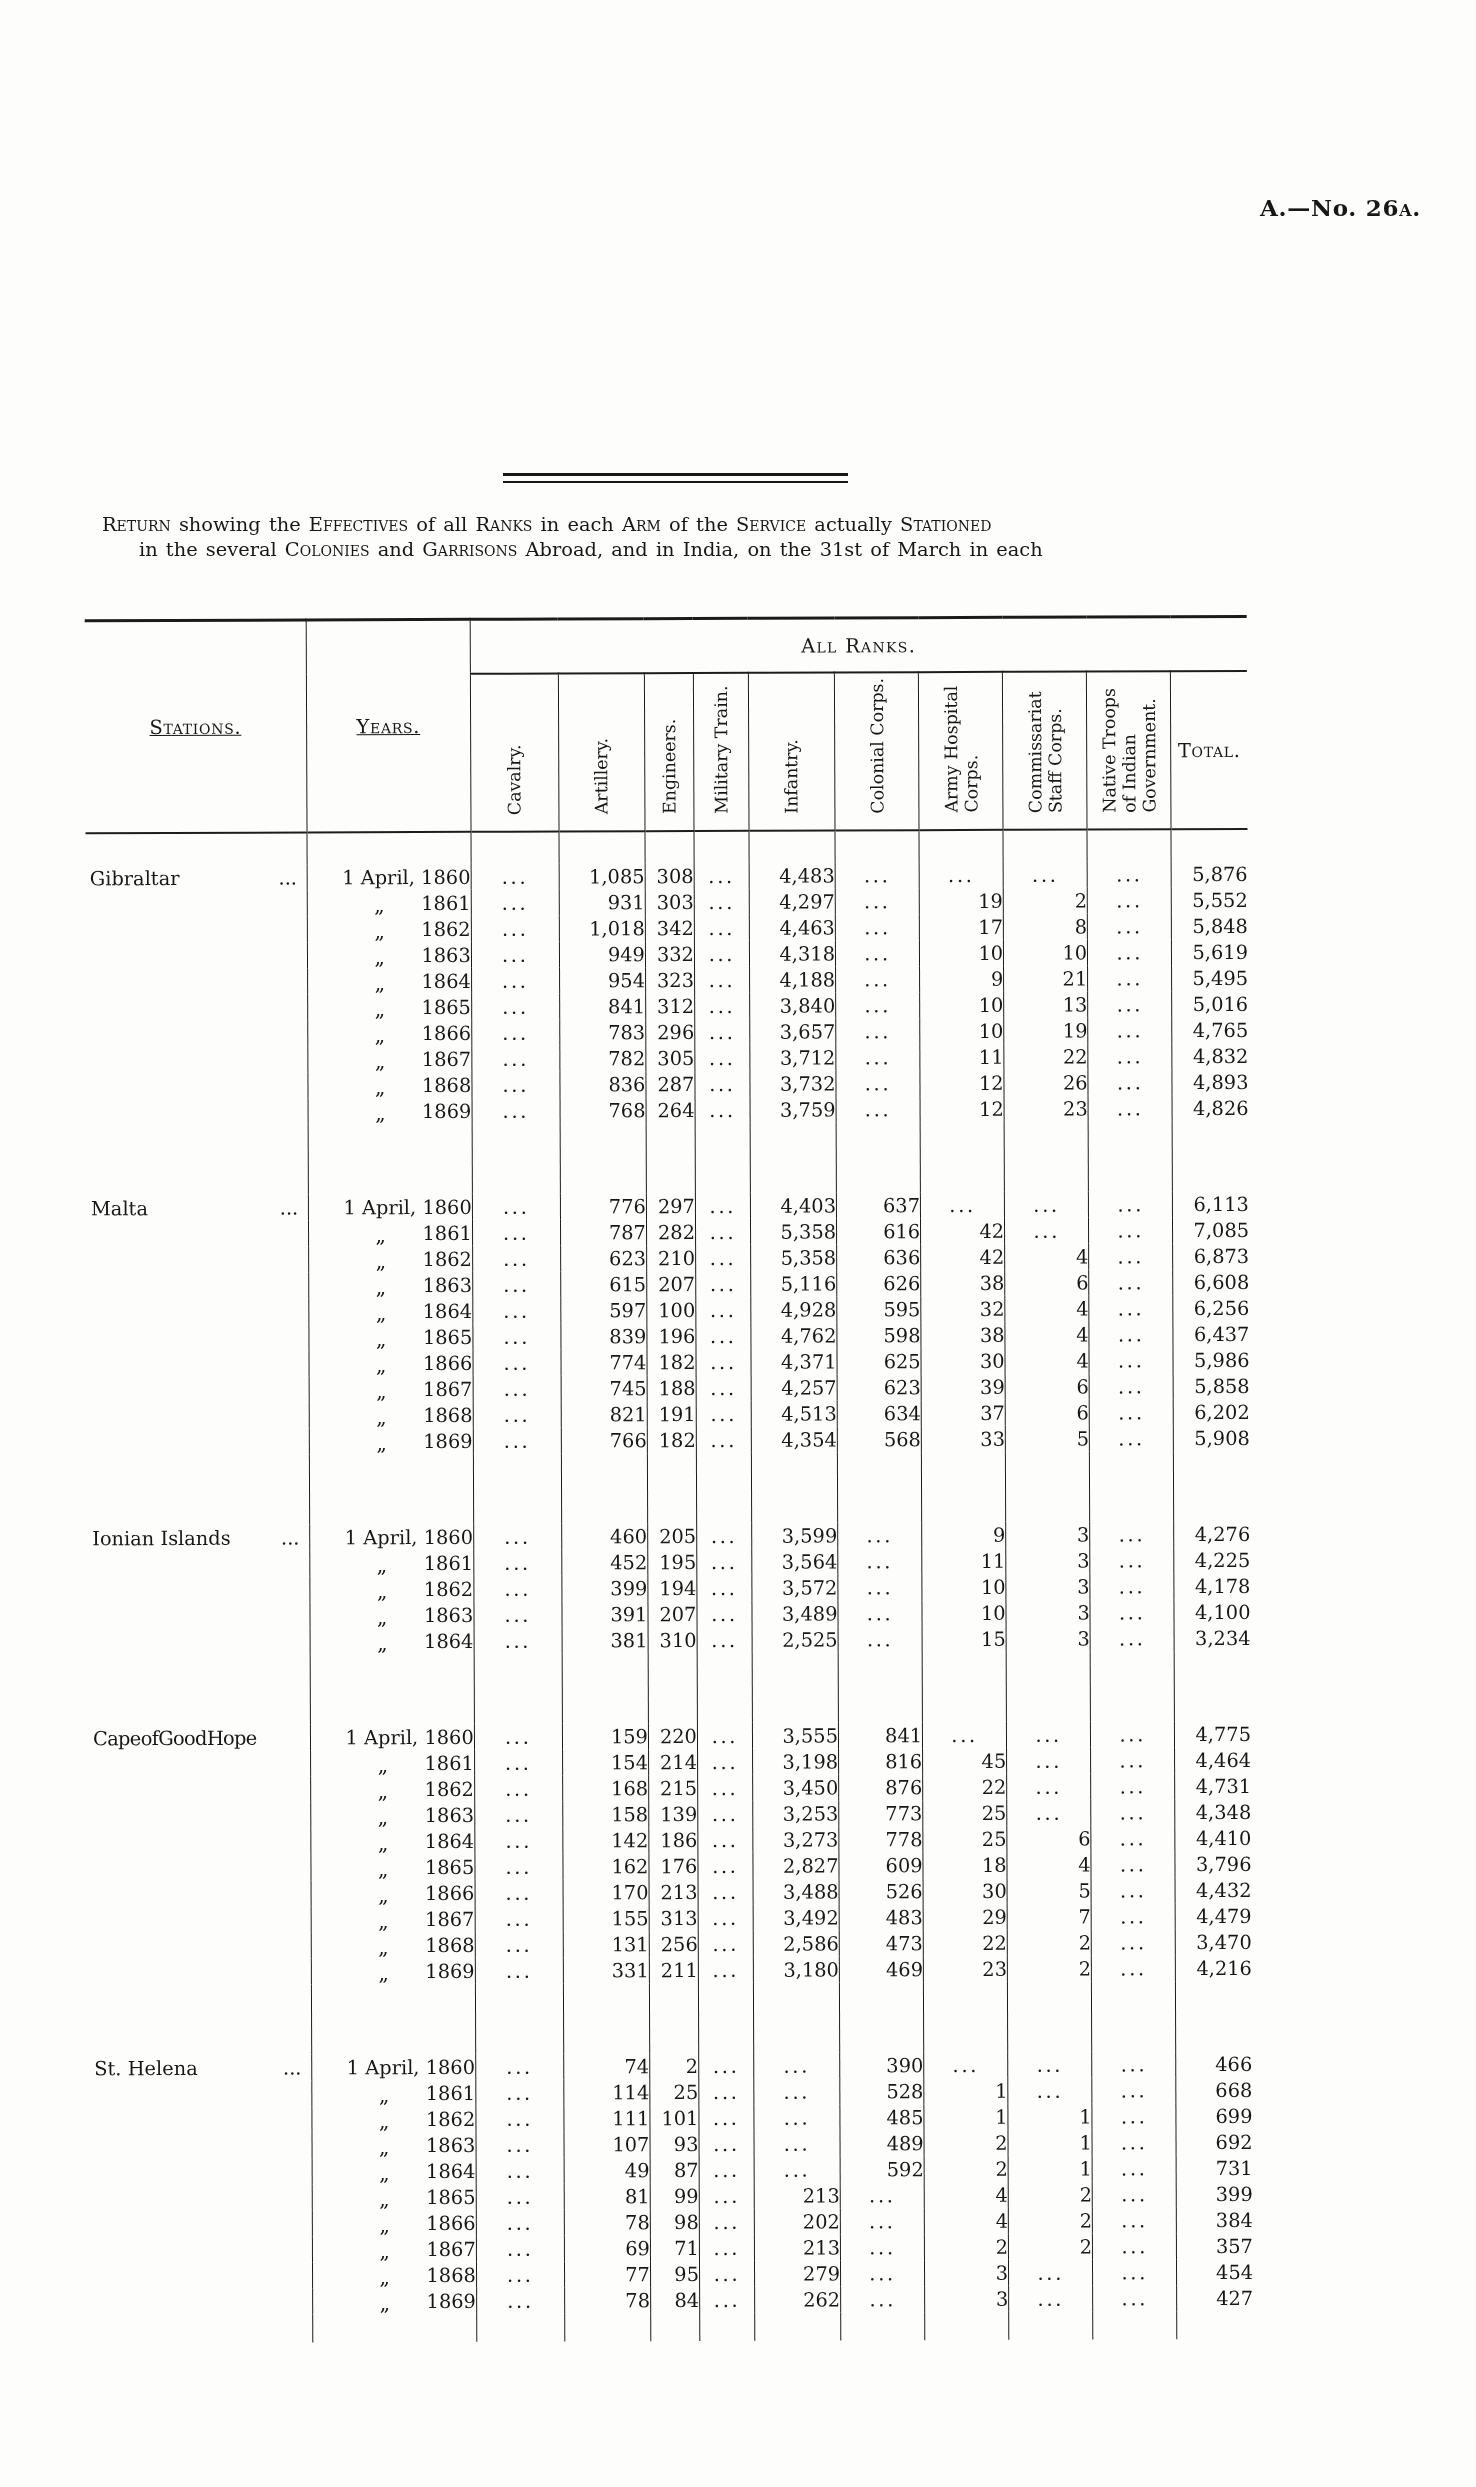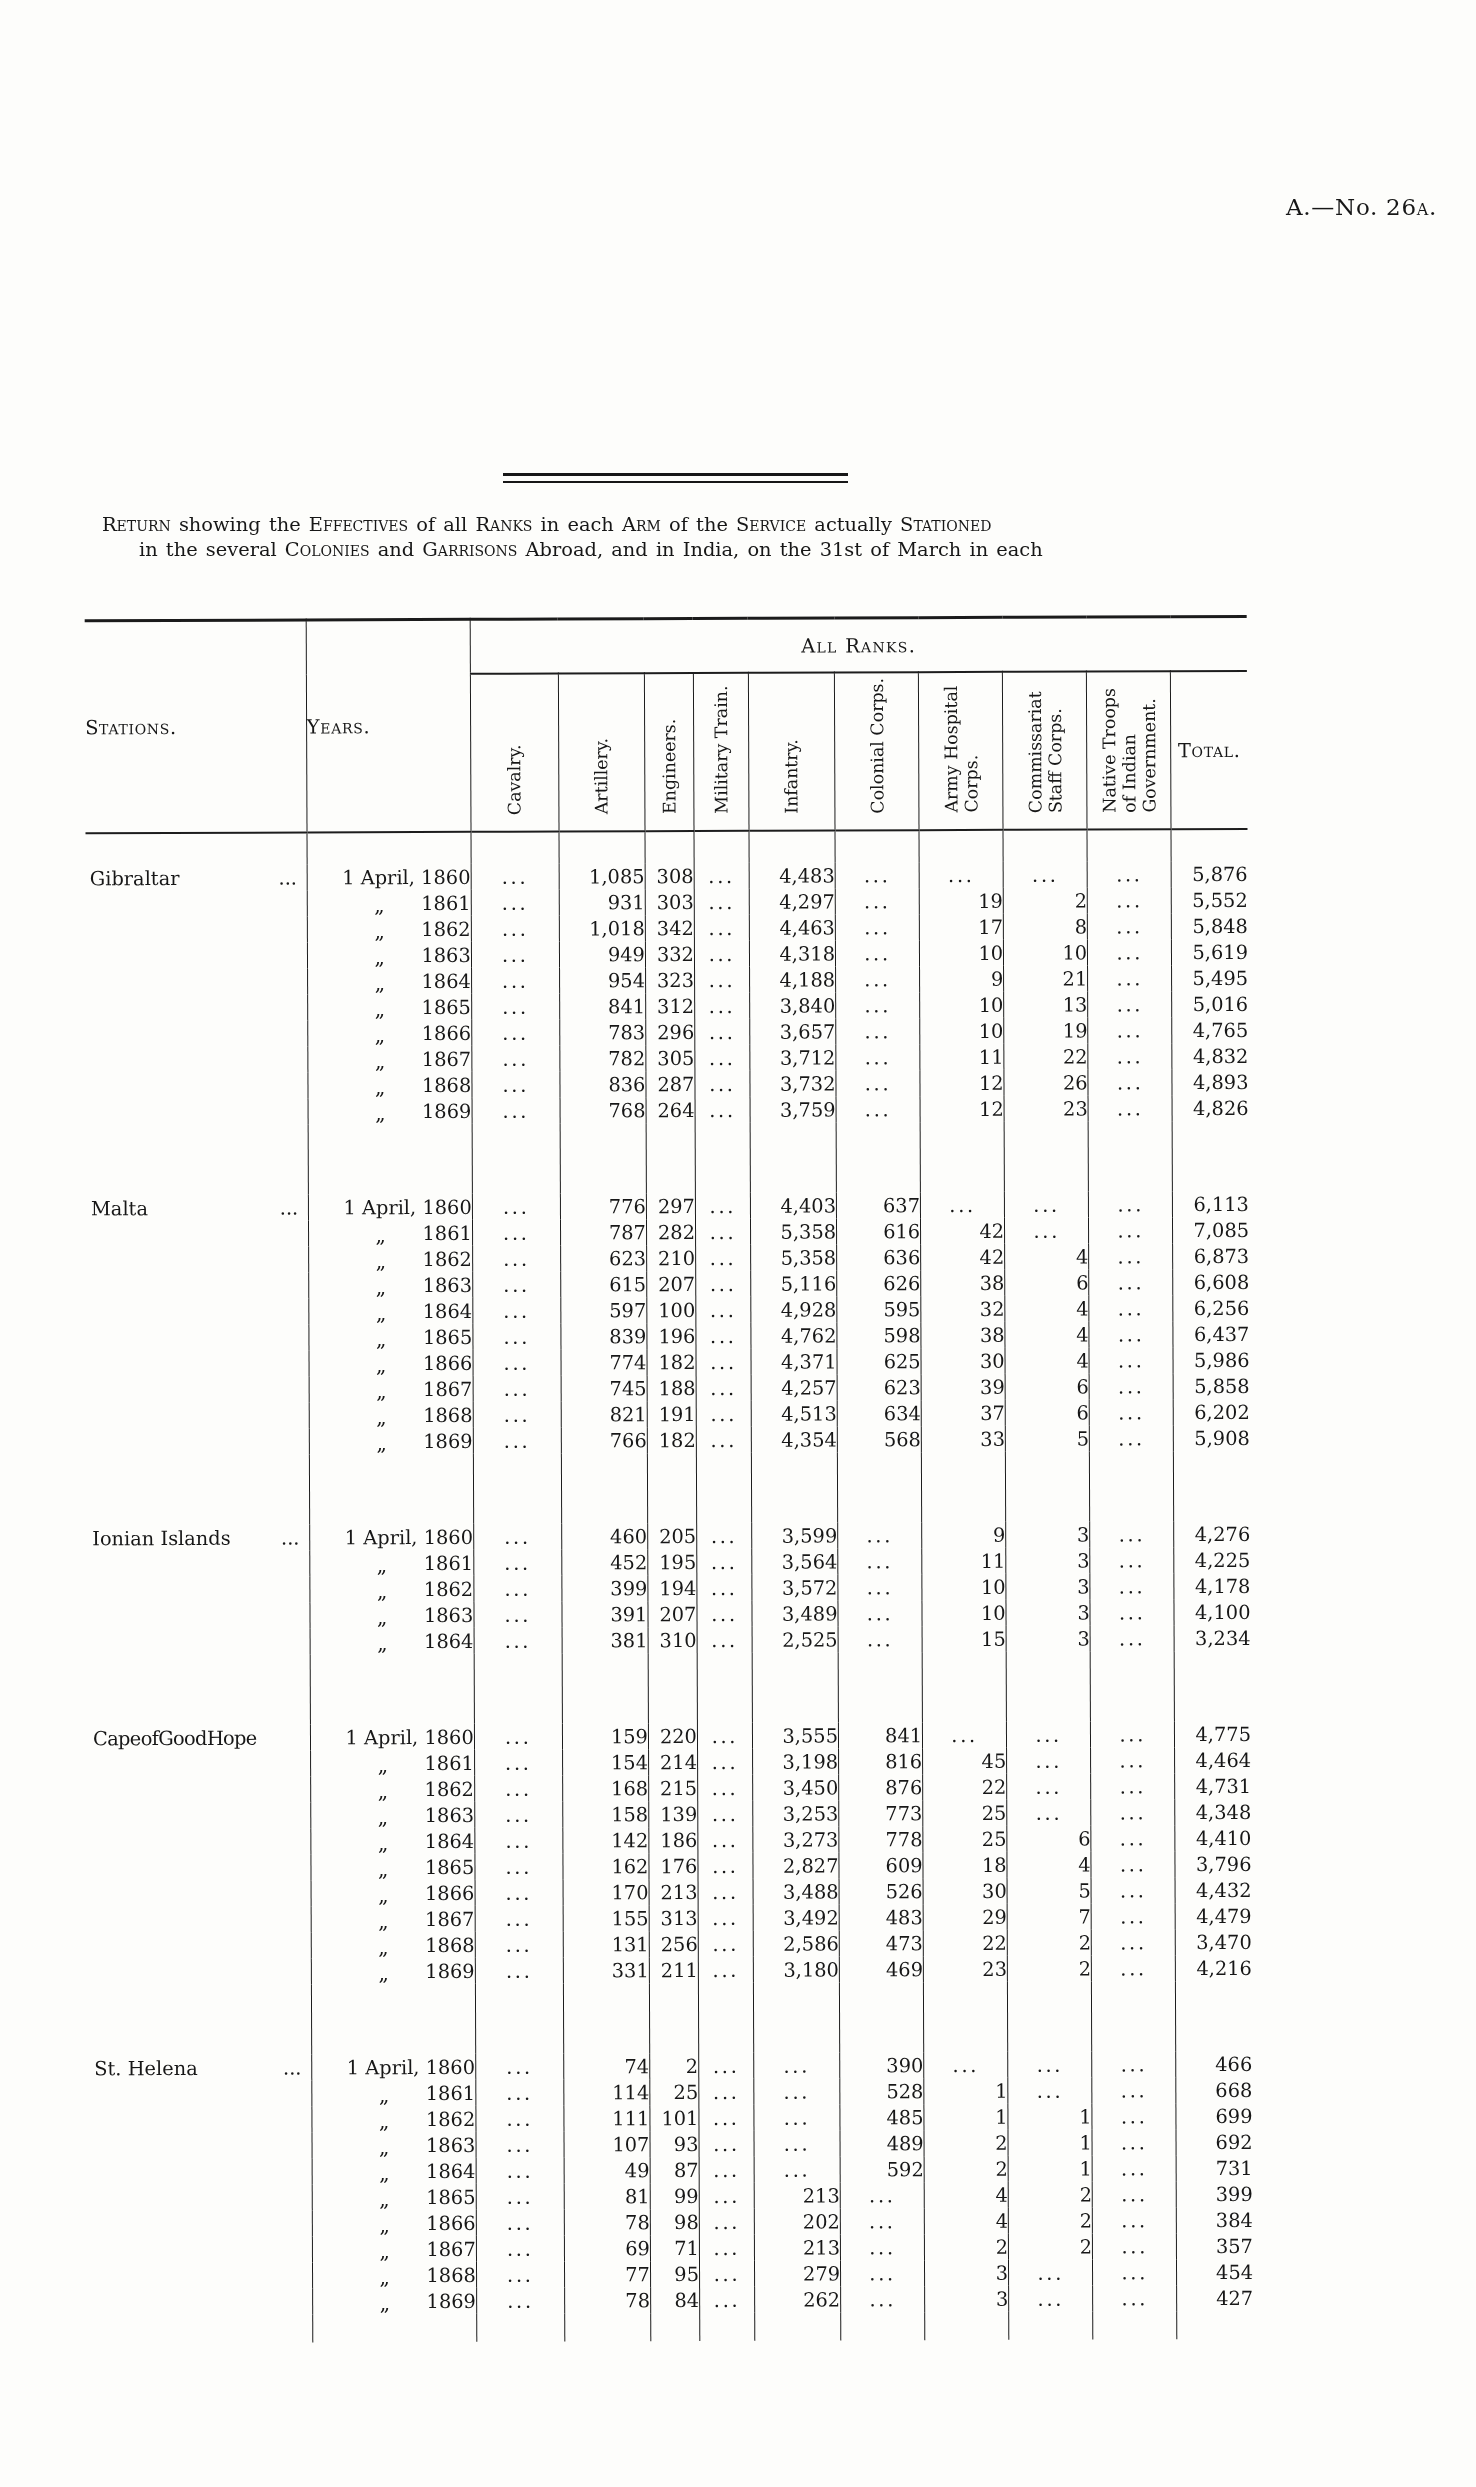--- a/index.html
+++ b/index.html
@@ -2,21 +2,21 @@
 <html style="font-size:10.7px"><head>
 <meta charset="utf-8">
 <style>
   html,body { margin:0; padding:0; background:#e8e8e6; }
   .page {
     position:relative; width:1477px; height:2487px; background:#fdfdfb;
     font-family:"DejaVu Serif","Liberation Serif",serif; color:#171717; overflow:hidden;
   }
   .sc { font-variant:small-caps; }
 
-  .pageref { position:absolute; top:194px; right:40px; font-size:23px; font-weight:normal; letter-spacing:0.7px; }
+  .pageref { position:absolute; top:194px; right:56px; font-size:23px; font-weight:bold; letter-spacing:0.7px; }
 
   .title-wrap { position:absolute; left:87px; top:394px; width:1162px; text-align:center; }
   .title { font-size:33px; letter-spacing:2.7px; word-spacing:13.4px; white-space:nowrap; }
 
   .rule-double { position:absolute; left:503px; top:473px; width:345px; }
   .rule-double .r1 { height:2.7px; background:#171717; }
   .rule-double .r2 { height:2px; background:#171717; margin-top:5.3px; }
 
   .intro { position:absolute; left:102px; top:512px; width:1150px; font-size:19.4px; line-height:25.4px; word-spacing:2px; }
   .intro .line { white-space:nowrap; }
@@ -24,21 +24,21 @@
 
   table.tbl {
     position:absolute; left:87px; top:618px; width:1162px;
     border-collapse:collapse; table-layout:fixed;
     border-top:3.3px solid #1b1b1b;
     transform:rotate(-0.22deg); transform-origin:30% 35%;
   }
   .tbl th, .tbl td { padding:0; margin:0; font-weight:normal; font-size:19.4px; color:#171717; }
   .vl { border-left:1.3px solid #1d1d1d; }
 
-  .th-st, .th-yr { border-bottom:2px solid #1d1d1d; text-align:left; vertical-align:middle; font-size:20px; letter-spacing:0.7px; }
+  .th-st, .th-yr { border-bottom:2px solid #1d1d1d; text-align:center; vertical-align:middle; font-size:20px; letter-spacing:0.7px;text-decoration:underline; }
   .th-ar { height:52px; border-bottom:2px solid #1d1d1d; text-align:center; vertical-align:middle; font-size:21px; letter-spacing:1.3px; }
   .arms-row th { height:156px; border-bottom:2px solid #1d1d1d; vertical-align:bottom; text-align:center; }
   .rot {
     display:inline-block; writing-mode:vertical-rl; transform:rotate(180deg);
     white-space:pre-line; font-size:17.4px; line-height:20px; text-align:left;
     padding:2.7px 0 0 0; margin-bottom:8px; max-height:148px;
   }
   .th-total { vertical-align:middle !important; font-size:19.4px; letter-spacing:0.7px; }
 
   .tr-top td { height:31px; }

